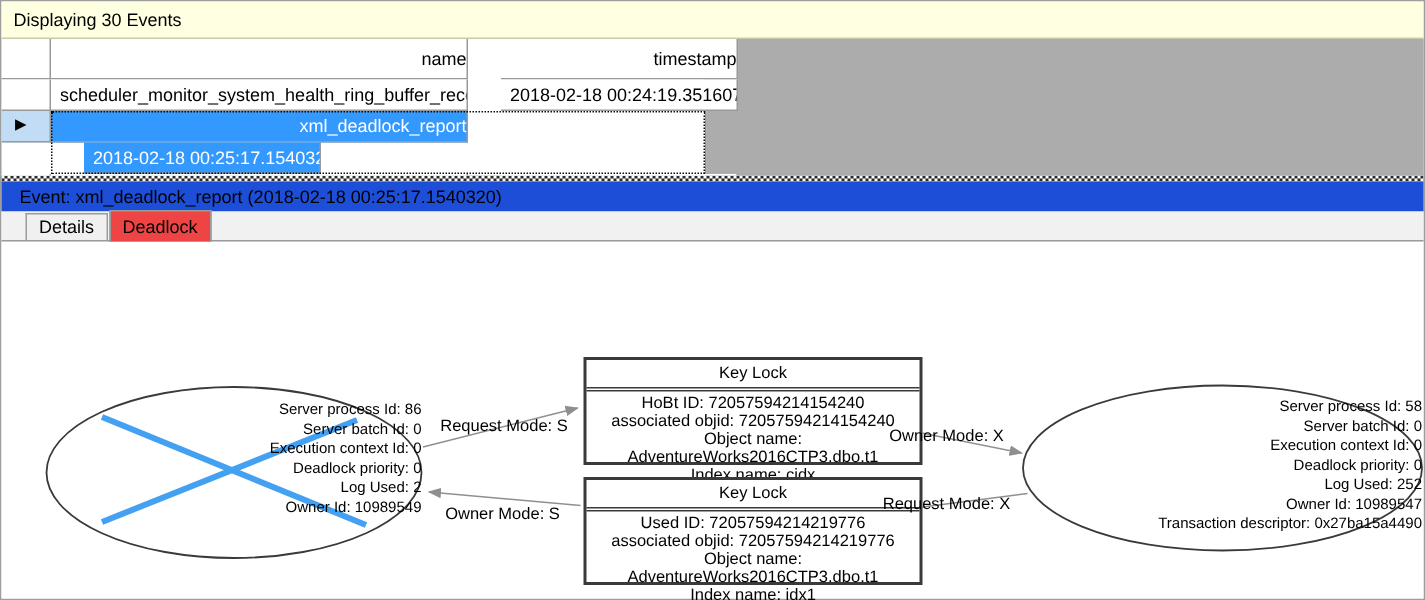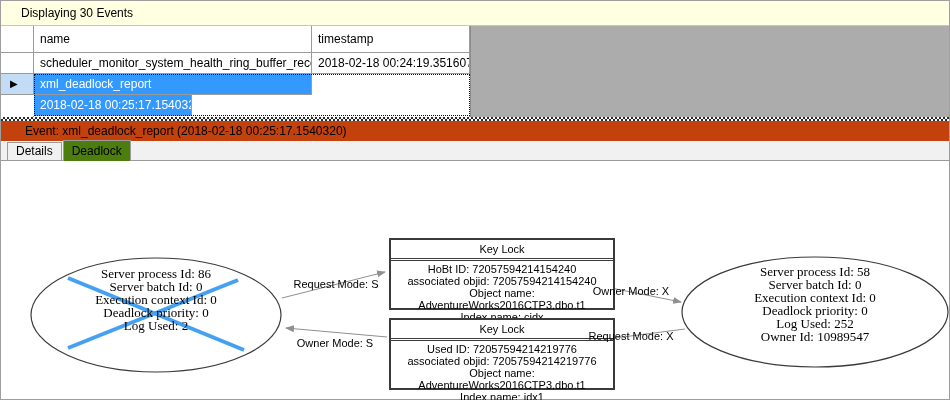--- a/index.html
+++ b/index.html
@@ -2,62 +2,62 @@
 <html><head>
 <meta charset="utf-8">
 <style>
   * { box-sizing: border-box; margin: 0; padding: 0; }
   html, body { width: 950px; height: 400px; overflow: hidden; }
   body { font-family: "Liberation Sans", sans-serif; color: #000; background: #fff; }
   .app { width: 950px; height: 400px; border: 1px solid #9e9e9e; display: flex; flex-direction: column; }
 
   
   .infobar { height: 25px; background: #FFFFE1; border-bottom: 1px solid #c9c9ad;
-             font-size: 12px; line-height: 24px; padding-left: 20px; flex: none; }
+             font-size: 12px; line-height: 24px; padding-left: 8px; flex: none; }
 
   
   .gridwrap { height: 91px; background: #ACACAC; position: relative; flex: none; overflow: hidden; }
   .grid { width: 470px; background: #fff; border-right: 1px solid #8c8c8c; }
   .grow { display: flex; }
   .gutter { width: 33px; flex: none; background: #fff; border-right: 1px solid #9a9a9a;
             border-bottom: 1px solid #9a9a9a; position: relative; }
-  .cells { display: flex; flex: 1; }
+  .cells { display: flex; flex: 1; text-align: right; }
   .cell { border-right: 1px solid #9a9a9a; border-bottom: 1px solid #9a9a9a;
           font-size: 12px; padding-left: 6px; white-space: nowrap; overflow: hidden; background: #fff; }
   .c-name { width: 278px; flex: none; }
-  .c-ts   { width: 158px; flex: none; }
+  .c-ts   { width: 158px; flex: none; margin-left: 22px; }
   .ghead .cell { height: 27px; line-height: 26px; }
   .ghead .gutter { height: 27px; }
   .gdata .cell { height: 21px; line-height: 20px; }
   .gdata .gutter { height: 21px; }
   .grow.selected .cell { background: #3399FF; color: #fff; }
   .grow.selected .cells { outline: 1px dotted #0a0a0a; outline-offset: -1px; flex-direction: column; }
   .grow.selected .gutter { background: #C3DCF5; }
   .marker { position: absolute; left: 9px; top: 0; font-size: 10px; line-height: 20px; color: #000; }
 
   
   .splitter { height: 4px; flex: none; cursor: row-resize;
     background: conic-gradient(#2b2b2b 25%, #fff 0 50%, #2b2b2b 0 75%, #fff 0);
     background-size: 4px 4px; }
 
   
-  .eventbar { height: 20px; background: #c2410c; font-size: 12px; line-height: 20px;
-              padding-left: 24px; flex: none; white-space: nowrap; }
+  .eventbar { height: 20px; background: #1d4ed8; font-size: 12px; line-height: 20px;
+              padding-left: 12px; flex: none; white-space: nowrap; }
 
   
   .tabstrip { height: 20px; background: #F1F1F1; display: flex; align-items: flex-end;
-              padding-left: 6px; border-bottom: 1px solid #9b9b9b; flex: none; position: relative; z-index: 2; }
+              padding-left: 16px; border-bottom: 1px solid #9b9b9b; flex: none; position: relative; z-index: 2; }
   .tab { font-size: 12px; border: 1px solid #9b9b9b; border-bottom: none;
          background: #F0F0F0; padding: 1px 8px 2px; margin-right: 1px; cursor: default; }
-  .tab.active { background: #4d7c0f; padding-top: 3px; padding-bottom: 3px; margin-bottom: -1px; position: relative; }
+  .tab.active { background: #ef4444; padding-top: 3px; padding-bottom: 3px; margin-bottom: -1px; position: relative; }
 
   
   .graph { position: relative; flex: 1; background: #fff; }
   .layer { position: absolute; left: 0; top: 0; }
-  .nodetext { position: absolute; text-align: center; font-size: 13px; line-height: 13px; color: #000; font-family: Liberation Serif, serif; }
+  .nodetext { position: absolute; text-align: right; font-size: 10px; line-height: 13px; color: #000; }
   .lockbox { position: absolute; width: 226px; border: 2px solid #3a3a3a; background: #fff; }
   .locktitle { font-size: 11px; line-height: 18px; text-align: center; border-bottom: 1px solid #3a3a3a; }
   .lockbody { border-top: 1px solid #3a3a3a; margin-top: 1px; text-align: center;
               font-size: 11px; line-height: 12px; padding: 2px 0 3px; }
   .edgelabel { position: absolute; font-size: 11px; color: #000; white-space: nowrap; text-align: center; }
   .ellipse-hit { position: absolute; border-radius: 50%; }
 </style>
 </head>
 <body>
 
@@ -130,30 +130,32 @@
       <line x1="684" y1="168" x2="583" y2="181" stroke="#8f8f8f" stroke-width="1" marker-end="url(#arrow)"></line>
     </svg>
 
     <div class="ellipse-hit" style="left:30px; top:97px; width:250px; height:114px;"></div>
     <div class="nodetext" style="left:30px; top:106px; width:250px;">
       <div>Server process Id: 86</div>
       <div>Server batch Id: 0</div>
       <div>Execution context Id: 0</div>
       <div>Deadlock priority: 0</div>
       <div>Log Used: 2</div>
+      <div>Owner Id: 10989549</div>
     </div>
 
     <div class="ellipse-hit" style="left:681px; top:96px; width:266px; height:110px;"></div>
     <div class="nodetext" style="left:681px; top:104px; width:266px;">
       <div>Server process Id: 58</div>
       <div>Server batch Id: 0</div>
       <div>Execution context Id: 0</div>
       <div>Deadlock priority: 0</div>
       <div>Log Used: 252</div>
       <div>Owner Id: 10989547</div>
+      <div>Transaction descriptor: 0x27ba15a4490</div>
     </div>
 
     <div class="lockbox" style="left:388px; top:77px; height:72px;">
       <div class="locktitle">Key Lock</div>
       <div class="lockbody">
         <div>HoBt ID: 72057594214154240</div>
         <div>associated objid: 72057594214154240</div>
         <div>Object name: AdventureWorks2016CTP3.dbo.t1</div>
         <div>Index name: cidx</div>
       </div>

